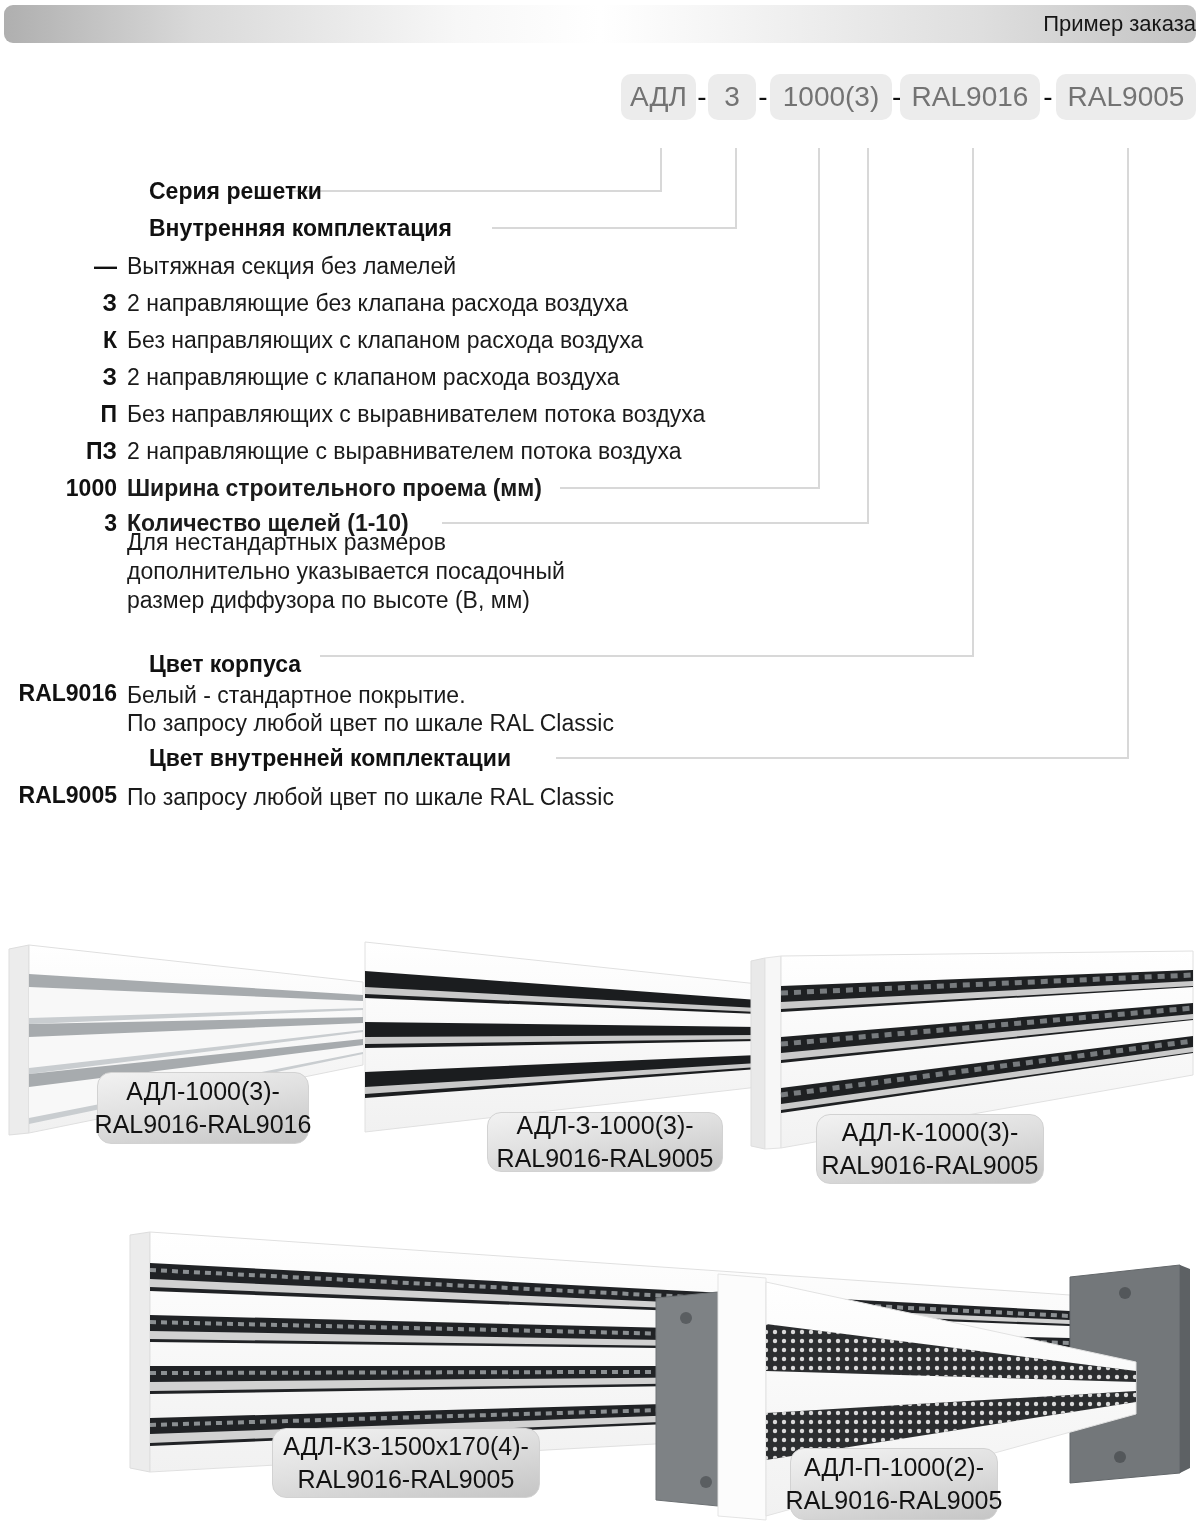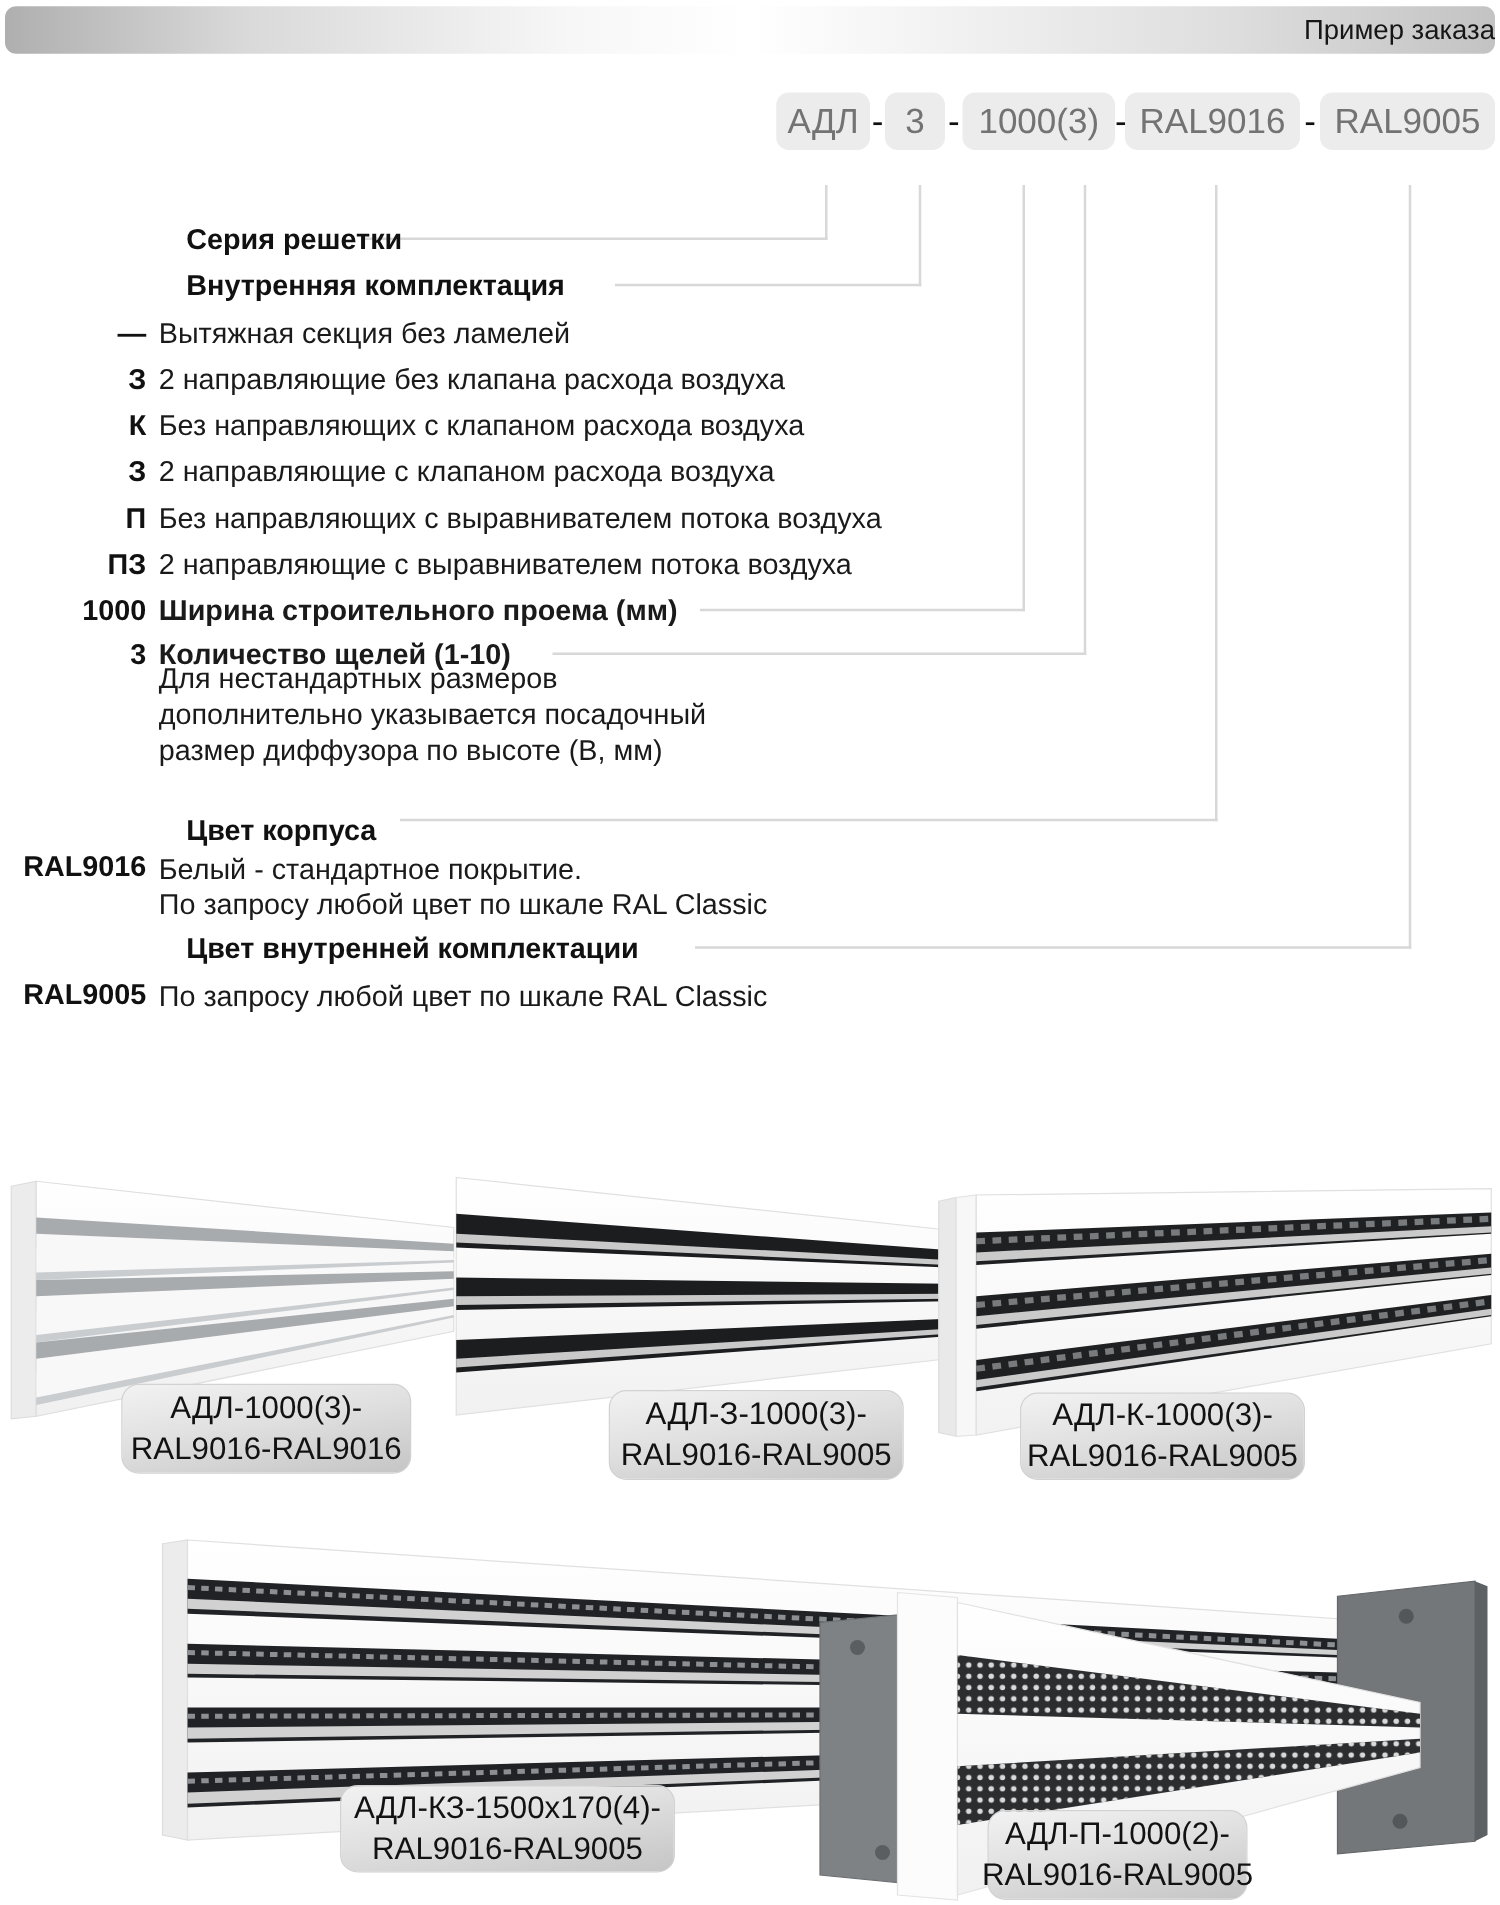--- a/index.html
+++ b/index.html
@@ -230,25 +230,25 @@
     <circle cx="68" cy="62" r="6" fill="#5a5e61"></circle>
     <circle cx="88" cy="226" r="6" fill="#5a5e61"></circle>
     <polygon points="100,18 148,22 148,264 100,260" fill="#fcfcfc" stroke="#e4e4e4" stroke-width="1"></polygon>
     <polygon points="148,26 518,106 518,158 148,260" fill="url(#gE-face)" stroke="#e2e2e2" stroke-width="1"></polygon>
     <polygon points="148,68 518,115 518,126 148,115" fill="#2b2d2f"></polygon>
     <polygon points="148,68 518,115 518,126 148,115" fill="url(#gE-perf)"></polygon>
     <polygon points="148,157 518,135 518,146 148,204" fill="#2b2d2f"></polygon>
     <polygon points="148,157 518,135 518,146 148,204" fill="url(#gE-perf)"></polygon>
   </svg>
 
-  <div class="pill" style="left:97px;top:1107px;width:232px;height:72px">
+  <div class="pill" style="left:97px;top:1072px;width:212px;height:72px">
     <span>АДЛ-1000(3)-</span>
     <span>RAL9016-RAL9016</span>
   </div>
-  <div class="pill" style="left:487px;top:1112px;width:236px;height:72px">
+  <div class="pill" style="left:487px;top:1112px;width:236px;height:60px">
     <span>АДЛ-З-1000(3)-</span>
     <span>RAL9016-RAL9005</span>
   </div>
   <div class="pill" style="left:816px;top:1114px;width:228px;height:70px">
     <span>АДЛ-К-1000(3)-</span>
     <span>RAL9016-RAL9005</span>
   </div>
   <div class="pill" style="left:272px;top:1428px;width:268px;height:70px">
     <span>АДЛ-КЗ-1500х170(4)-</span>
     <span>RAL9016-RAL9005</span>

